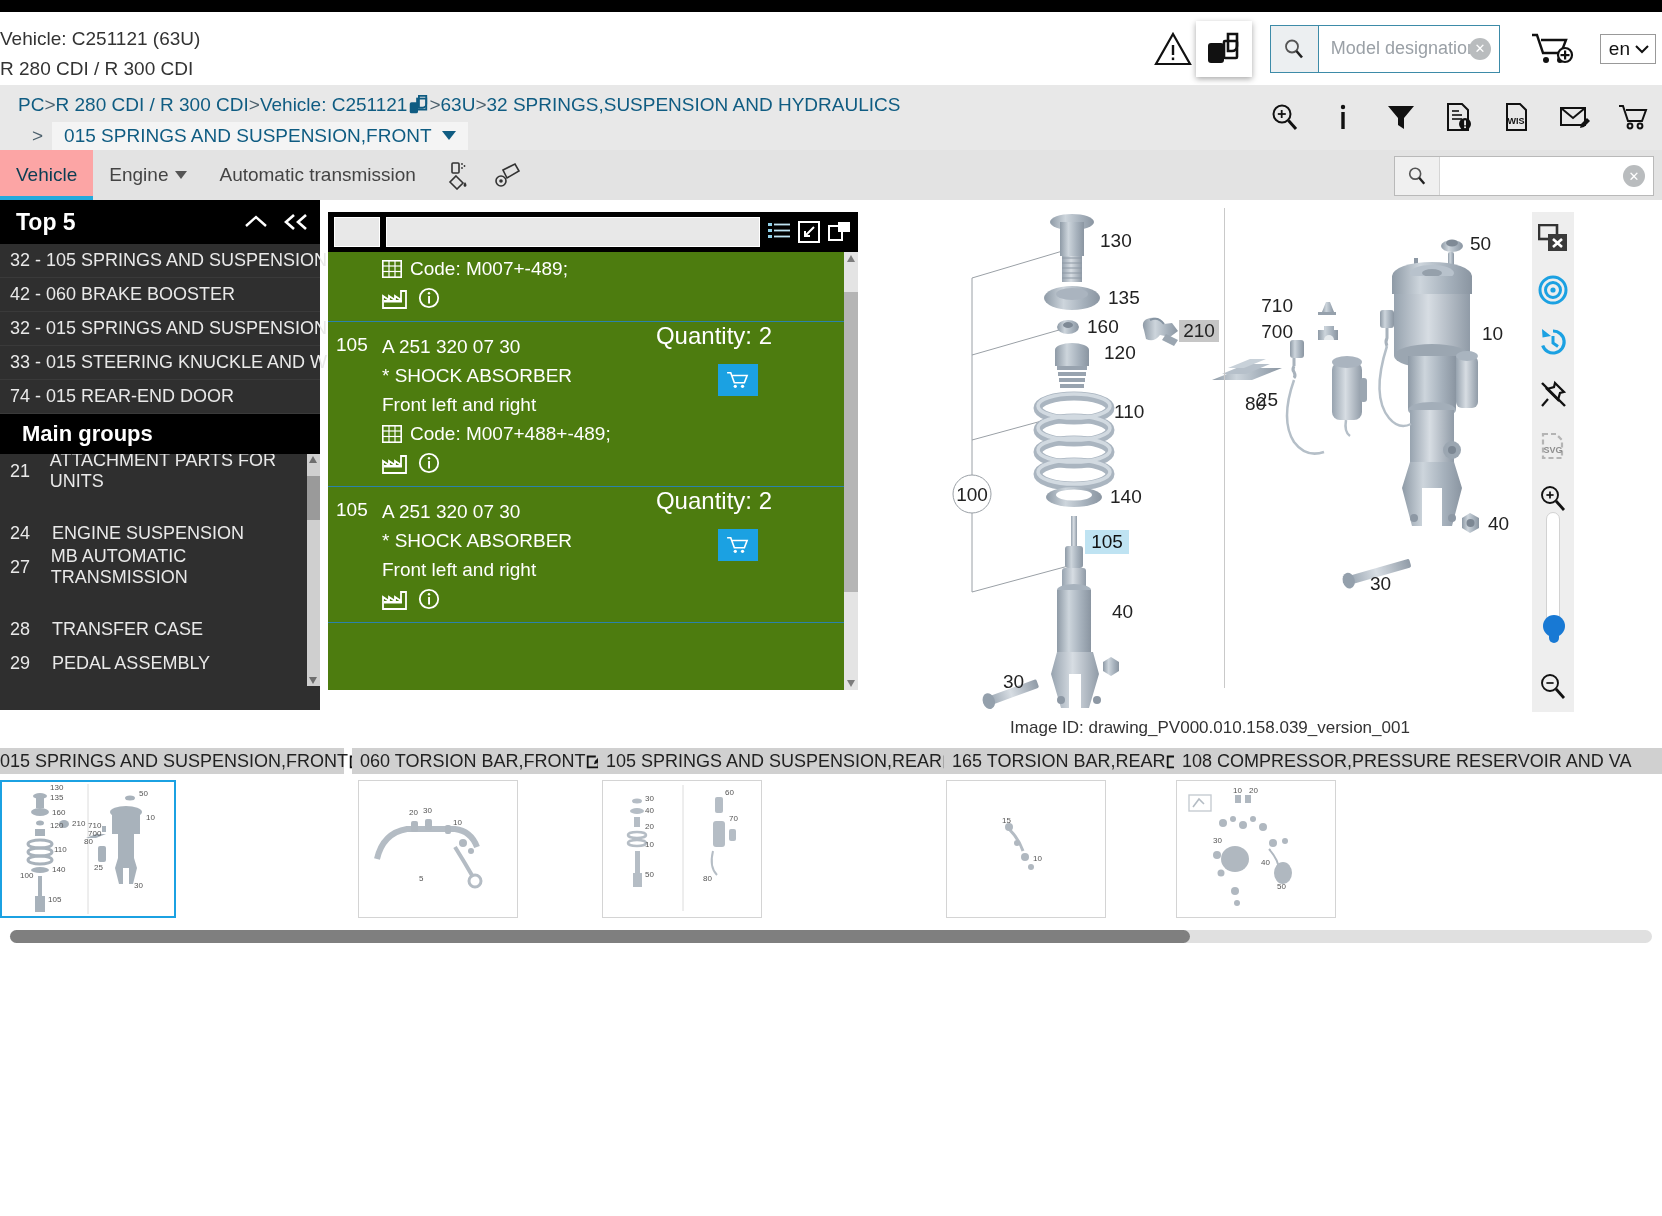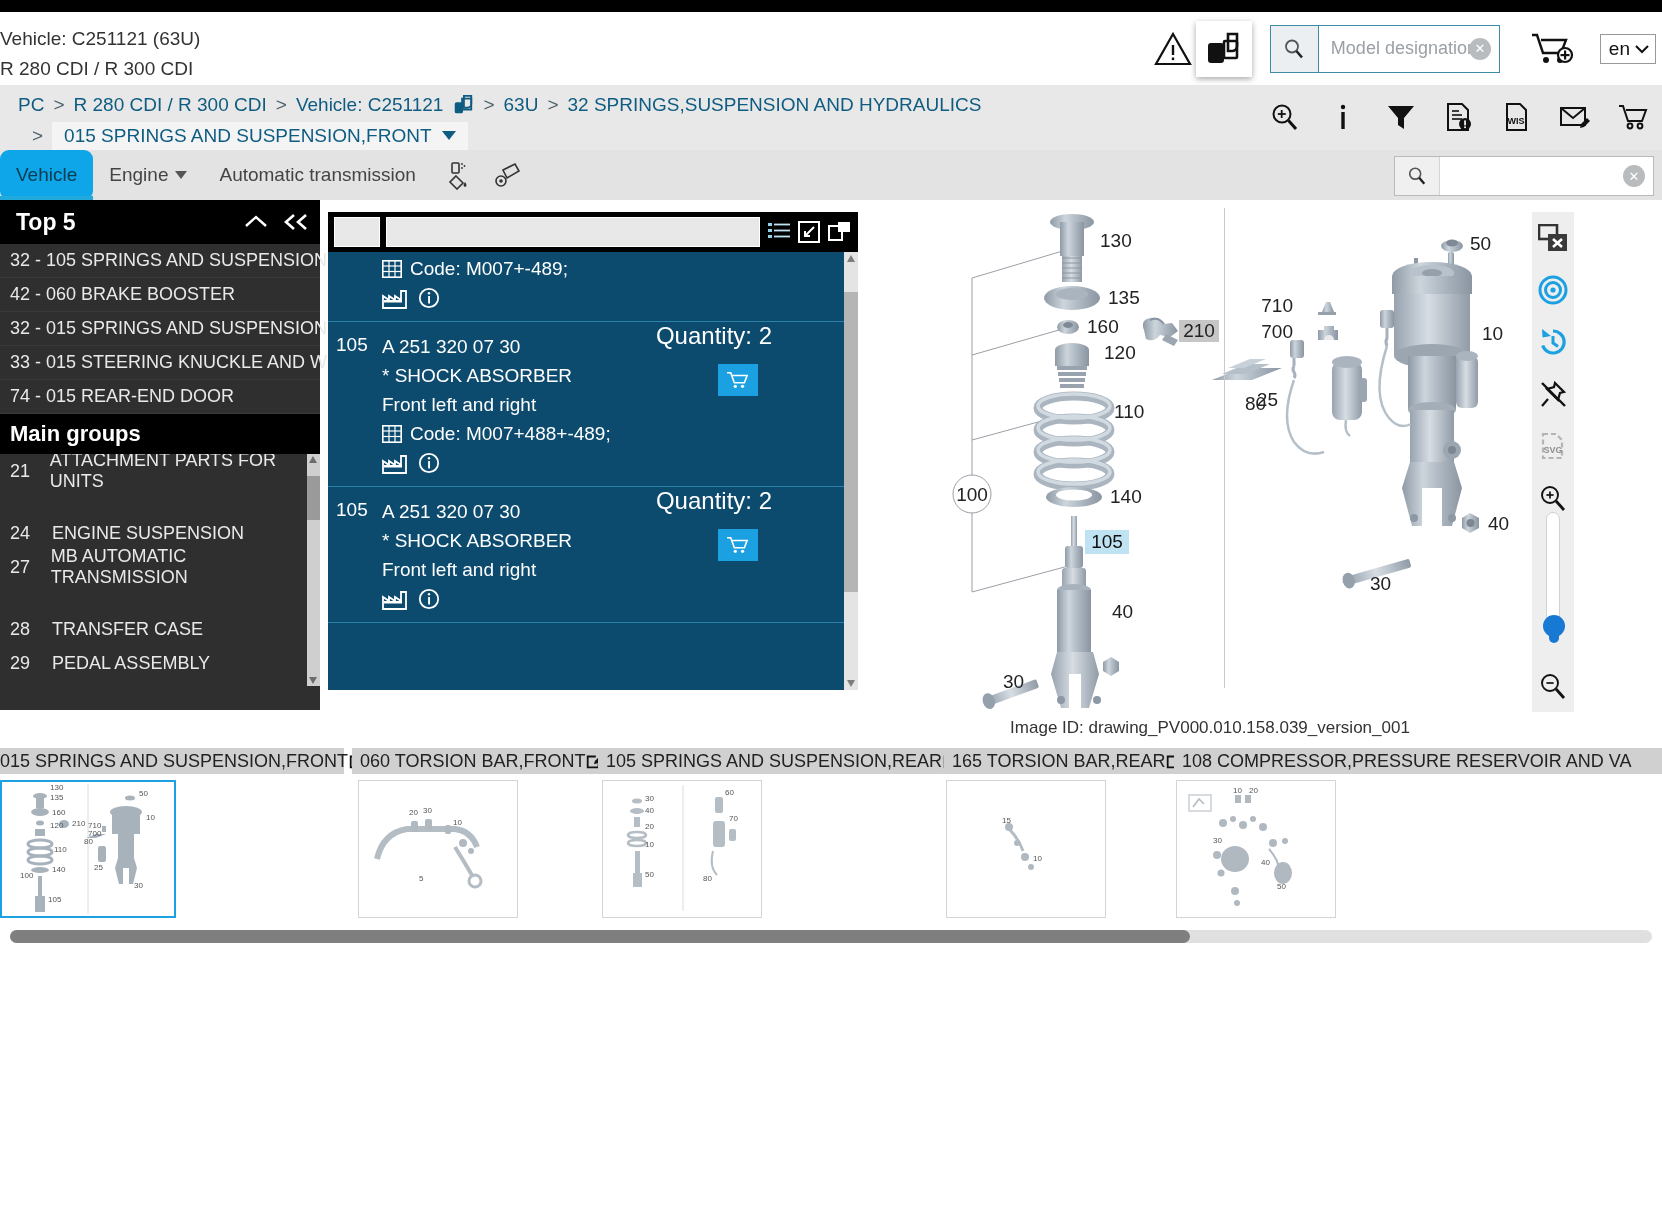--- a/index.html
+++ b/index.html
@@ -47,21 +47,21 @@
     height:30px; padding:0 6px 0 8px; display:flex; align-items:center; gap:5px;
     font-size:19px; color:#111;
   }
 
   
   .crumbbar {
     position:absolute; left:0; top:85px; width:1662px; height:65px;
     background:#e8e8e8;
   }
   .crumbs { position:absolute; left:18px; top:5px; width:1180px; color:#1a5a7a; font-size:19px; }
-  .crumbs .line1 { display:flex; align-items:center; gap:9px; height:30px; white-space:nowrap; }
+  .crumbs .line1 { display:flex; align-items:center; height:30px; white-space:nowrap; }
   .crumbs .line2 { display:flex; align-items:center; gap:9px; height:32px; }
   .crumb-item { color:#0f5c82; }
   .sep { color:#4b5f6b; }
   .crumb-pill {
     background:#f4f4f4; padding:3px 12px 4px 12px; display:flex; align-items:center; gap:10px;
     color:#0f5c82;
   }
   .caret-dn { width:0;height:0;border-left:7px solid transparent;border-right:7px solid transparent;border-top:9px solid #0f5c82; }
 
   .crumb-icons { position:absolute; right:12px; top:12px; display:flex; align-items:center; gap:24px; }
@@ -69,21 +69,21 @@
 
   
   .tabrow {
     position:absolute; left:0; top:150px; width:1662px; height:50px;
     background:#e3e3e3; display:flex; align-items:stretch;
   }
   .tab {
     display:flex; align-items:center; padding:0 16px; font-size:19px; color:#444;
     position:relative;
   }
-  .tab.active { background:#0ea5e9; color:#0b3d52;border-radius:9px; }
+  .tab.active { background:#fca5a5; color:#0b3d52; }
   .tab.active::after{ content:""; position:absolute; left:0; right:0; bottom:0; height:4px; background:#23aadd;}
   .tab .caret-sm { width:0;height:0;border-left:6px solid transparent;border-right:6px solid transparent;border-top:8px solid #555; margin-left:7px;}
   .tabicons { display:flex; align-items:center; gap:18px; padding-left:14px; }
 
   .tab-search {
     position:absolute; right:8px; top:6px; display:flex; width:260px; height:40px;
     border:1px solid #b9b9b9; background:#fff;
   }
   .tab-search .mag { width:45px; background:#f0f0f0; display:flex; align-items:center; justify-content:center; border-right:1px solid #d5d5d5; }
   .tab-search .fld { flex:1; position:relative; }
@@ -93,41 +93,41 @@
   .sb-head {
     height:44px; background:#000; color:#fff; display:flex; align-items:center;
     padding:0 10px 0 16px; font-size:23px; font-weight:bold;
   }
   .sb-head .sp { flex:1; }
   .sb-head .chev { margin-left:14px; display:flex; align-items:center; }
   .sb-row {
     height:34px; display:flex; align-items:center; padding-left:10px;
     color:#e9e9e9; font-size:18px; border-bottom:1px solid #3a3a3a; white-space:nowrap;
   }
-  .sb-subhead { height:40px; background:#000; color:#fff; font-size:22px; font-weight:bold; display:flex;align-items:center;padding-left:10px;}
+  .sb-subhead { height:40px; background:#000; color:#fff; font-size:22px; font-weight:bold; display:flex;align-items:center;padding-left:22px;}
   .sb-groups { position:relative; height:232px; overflow:hidden; background:#2f2f2f;}
   .grp-row { display:flex; align-items:center; height:34px; color:#e9e9e9; font-size:18px; padding-left:10px; }
   .grp-row .num { width:42px; }
   .grp-spacer { height:28px; }
   .sb-scroll {
     position:absolute; right:0; top:0; width:13px; height:232px; background:#cfcfcf;
   }
   .sb-scroll .thumb { position:absolute; top:22px; left:0; width:13px; height:44px; background:#9a9a9a; }
   .sb-scroll .arrup { position:absolute; top:2px; left:2px; width:0;height:0;
       border-left:4.5px solid transparent;border-right:4.5px solid transparent;border-bottom:7px solid #6d6d6d;}
   .sb-scroll .ardn { position:absolute; bottom:2px; left:2px; width:0;height:0;
       border-left:4.5px solid transparent;border-right:4.5px solid transparent;border-top:7px solid #6d6d6d;}
 
   
   .parts { position:absolute; left:328px; top:212px; width:530px; height:478px; background:#000; }
   .parts-top { height:40px; background:#000; display:flex; align-items:center; padding:0 6px; }
   .pt-box1 { width:46px; height:30px; background:#e8e8e8; border:1px solid #fff; }
   .pt-box2 { flex:1; height:30px; background:#e8e8e8; border:1px solid #fff; margin-left:6px; margin-right:8px; }
   .pt-icons { display:flex; align-items:center; gap:8px; }
-  .parts-body { position:relative; height:438px; background:#0c4a6e; overflow:hidden; }
+  .parts-body { position:relative; height:438px; background:#4d7c0f; overflow:hidden; }
   .p-item { border-bottom:1px solid #2a82ab; padding:10px 0 12px 0; position:relative; }
   .p-item.first { padding-top:2px; }
   .p-num { position:absolute; left:8px; top:12px; color:#fff; font-size:19px; }
   .p-main { margin-left:54px; color:#fff; }
   .p-line { font-size:19px; line-height:29px; white-space:nowrap; }
   .p-code { display:flex; align-items:center; gap:8px; font-size:19px; line-height:29px; }
   .p-icons { display:flex; align-items:center; gap:10px; margin-top:4px; }
   .p-qty { position:absolute; right:86px; top:0; color:#fff; font-size:24px; white-space:nowrap; }
   .p-cart { position:absolute; right:100px; top:42px; width:40px; height:32px; background:#1ba1e2;
             display:flex; align-items:center; justify-content:center; }

